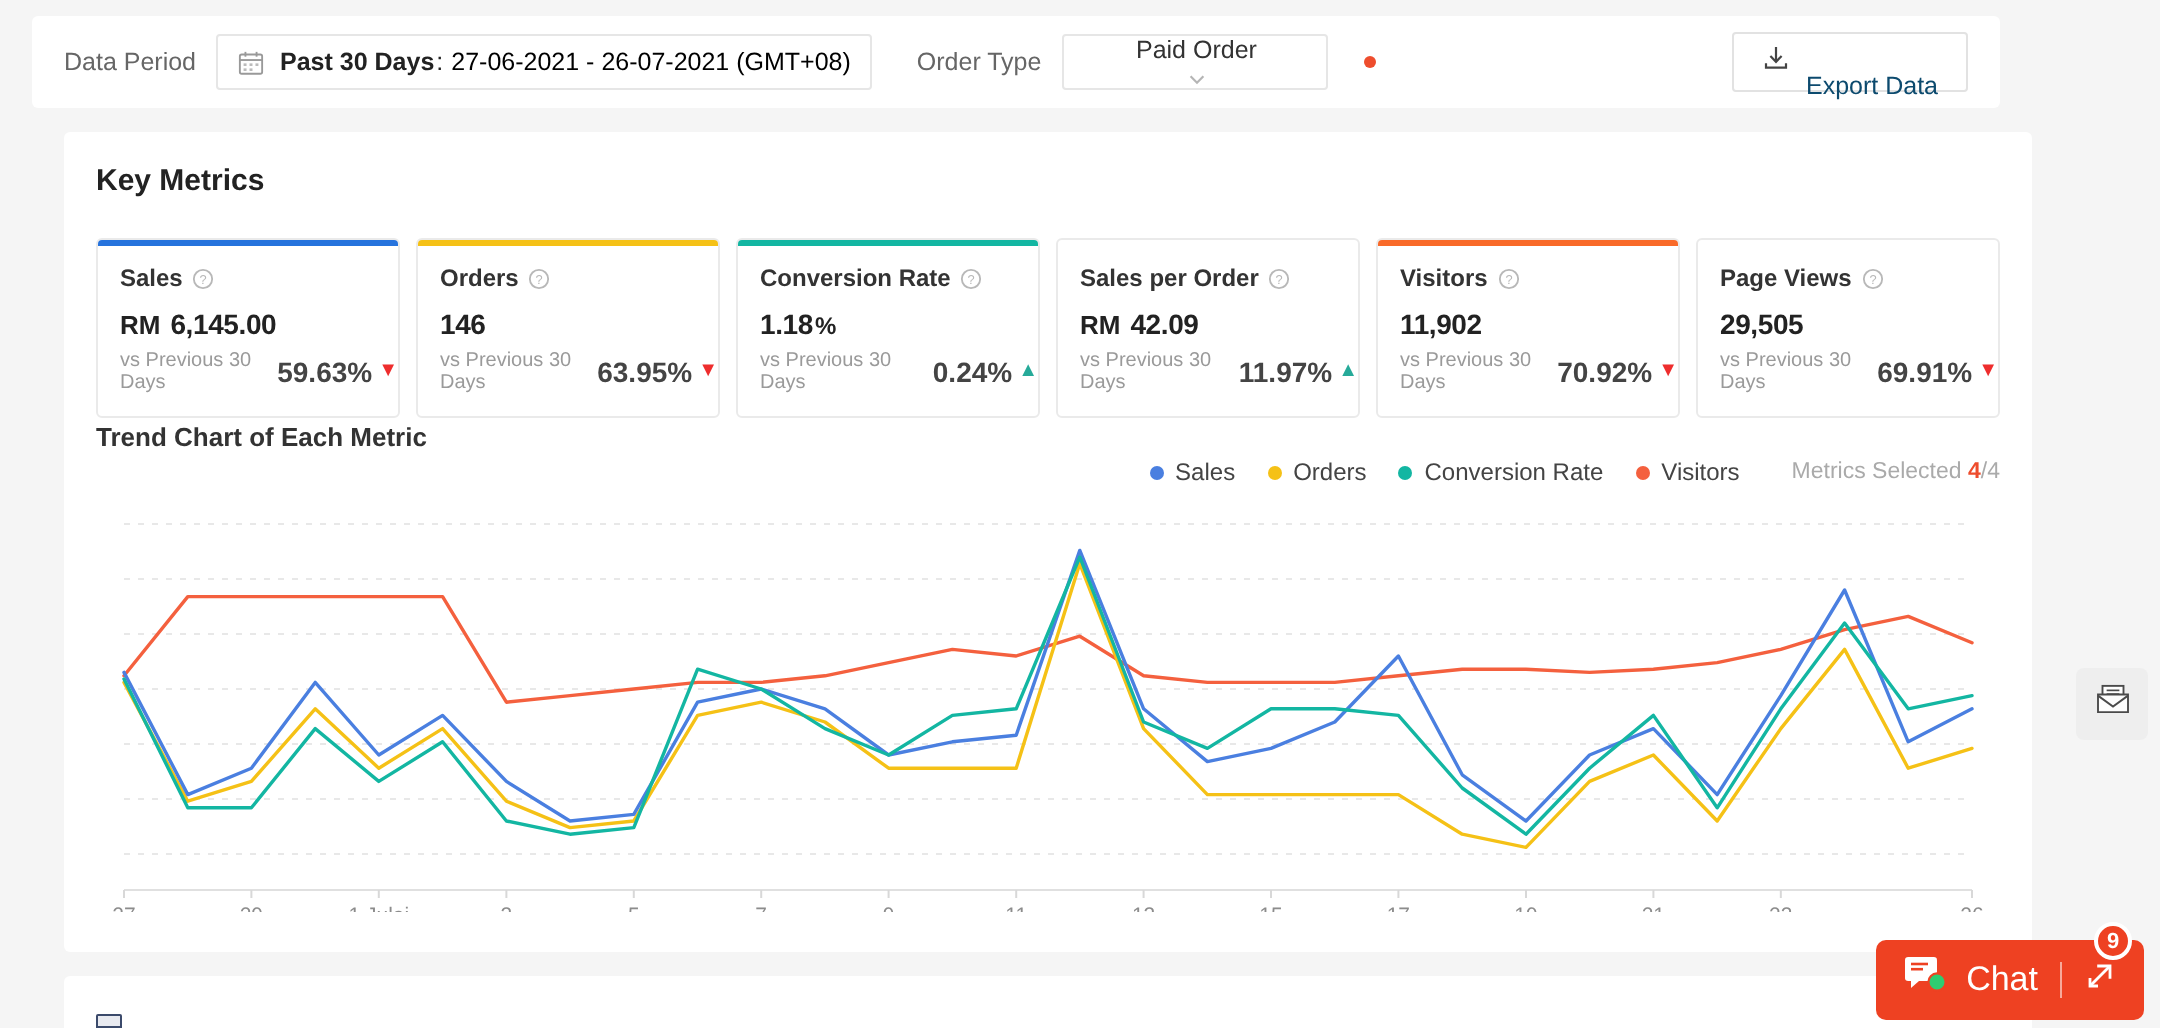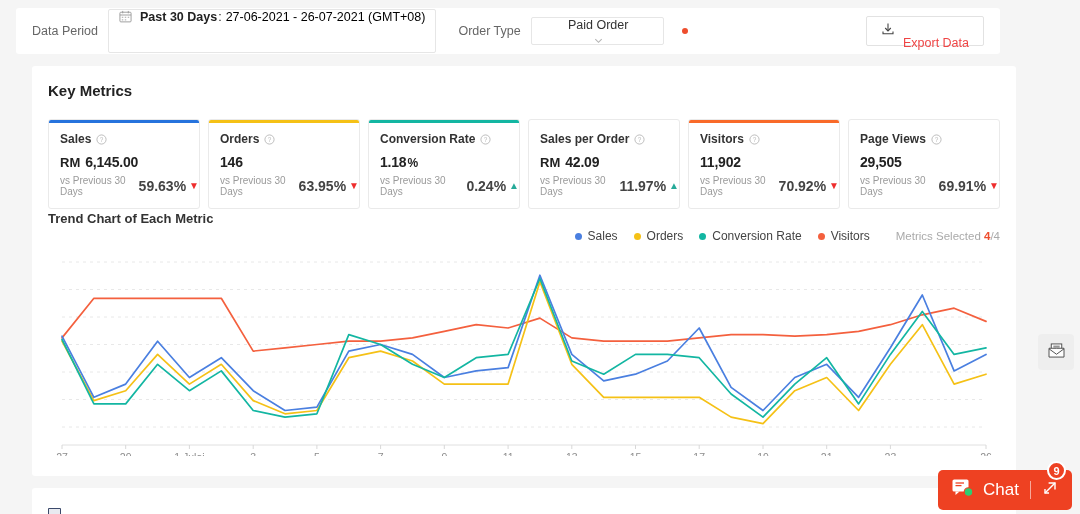--- a/index.html
+++ b/index.html
@@ -13,21 +13,21 @@
   .page { position: relative; width: 1080px; height: 514px; background: #f5f5f5; }
 
   
   .filter-bar {
     position: absolute; left: 16px; top: 8px; width: 984px; height: 46px;
     background: #ffffff; border-radius: 3px;
     display: flex; align-items: center; padding: 0 16px;
   }
   .flabel { font-size: 12.5px; color: #666; margin-right: 10px; white-space: nowrap; }
   .date-box {
-    display: flex; align-items: flex-start; height: 44px;
+    display: flex; align-items: center; height: 28px;
     border: 1px solid #e6e6e6; border-radius: 2px; padding: 0 10px;
     background: #fff; cursor: pointer;
   }
   .cal-icon { margin-right: 8px; display: inline-flex; }
   .date-strong { font-size: 12.5px; color: #222; font-weight: bold; }
   .date-sep { font-size: 12.5px; color: #222; margin: 0 4px 0 1px; }
   .date-range { font-size: 12.5px; color: #000000; }
   .select-box {
     display: flex; align-items: center; justify-content: space-between;
     width: 133px; height: 28px; border: 1px solid #e6e6e6; border-radius: 2px;
@@ -36,21 +36,21 @@
   .select-val { font-size: 12.5px; color: #333; }
   .dot-indicator {
     width: 6px; height: 6px; border-radius: 50%;
     background: #ee4d2d; margin-left: 18px;
   }
   .export-btn {
     margin-left: auto; display: flex; align-items: center; justify-content: center;
     height: 30px; padding: 0 14px;
     border: 1px solid #e2e2e2; border-radius: 2px; background: #fff; cursor: pointer;
   }
-  .export-btn span.lbl { font-size: 12.5px; color: #ef4444; margin-left: 8px; font-weight: 500; margin-top: 24px; }
+  .export-btn span.lbl { font-size: 12.5px; color: #0c4a6e; margin-left: 8px; font-weight: 500; margin-top: 24px; }
 
   
   .panel {
     position: absolute; left: 32px; top: 66px; width: 984px; height: 410px;
     background: #ffffff; border-radius: 3px;
   }
   .panel-title { position: absolute; left: 16px; top: 16px; font-size: 15px; color: #222; font-weight: bold; }
 
   
   .cards { position: absolute; left: 16px; top: 53px; width: 952px; display: flex; gap: 8px; }

